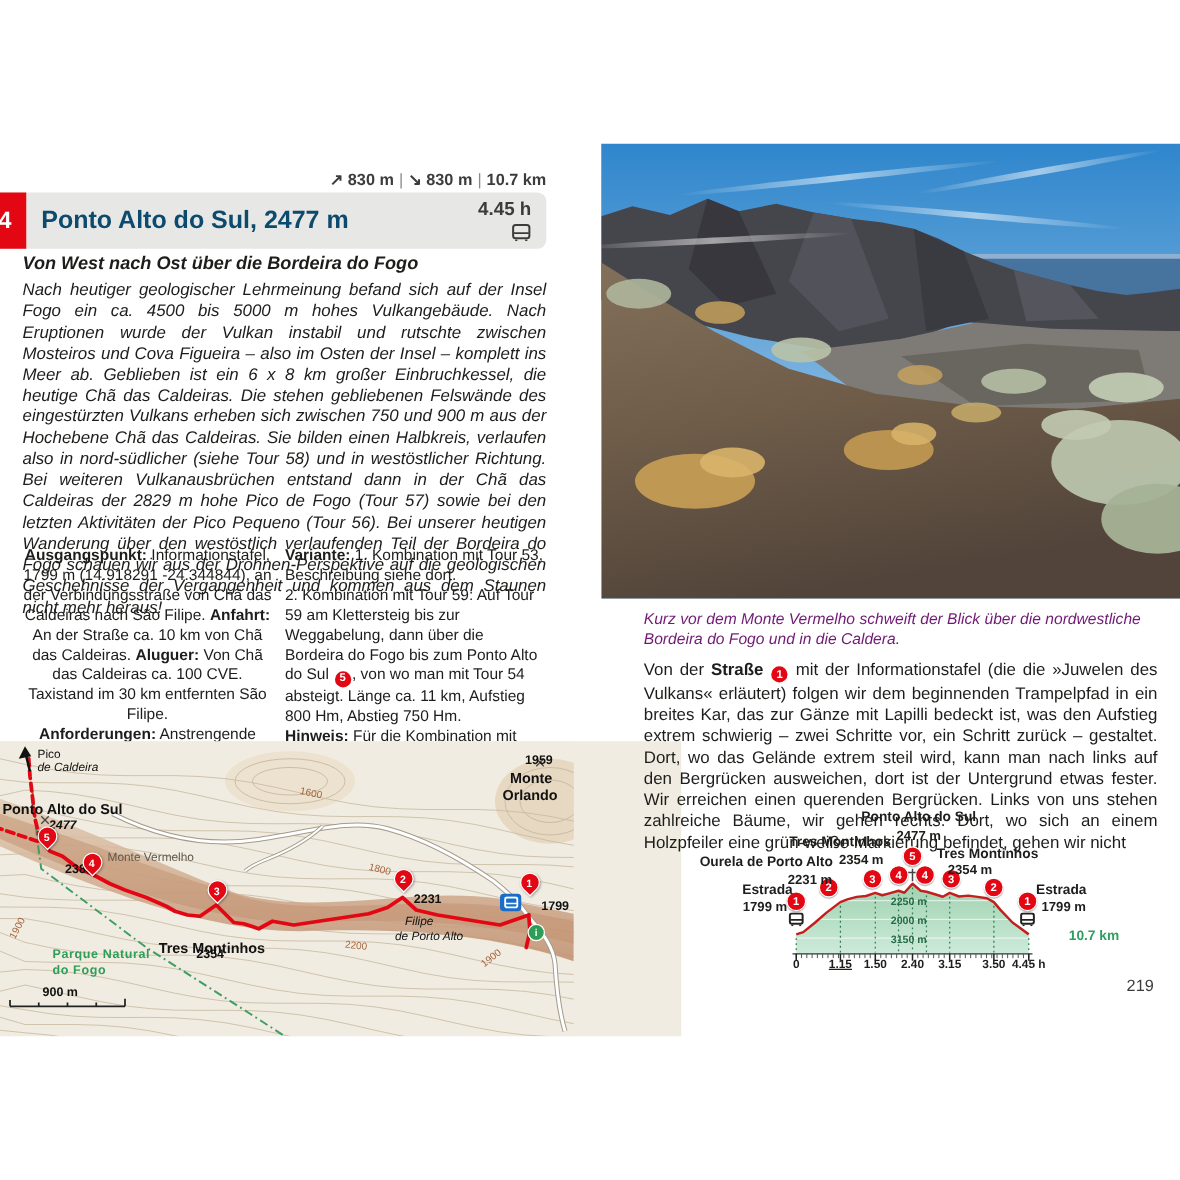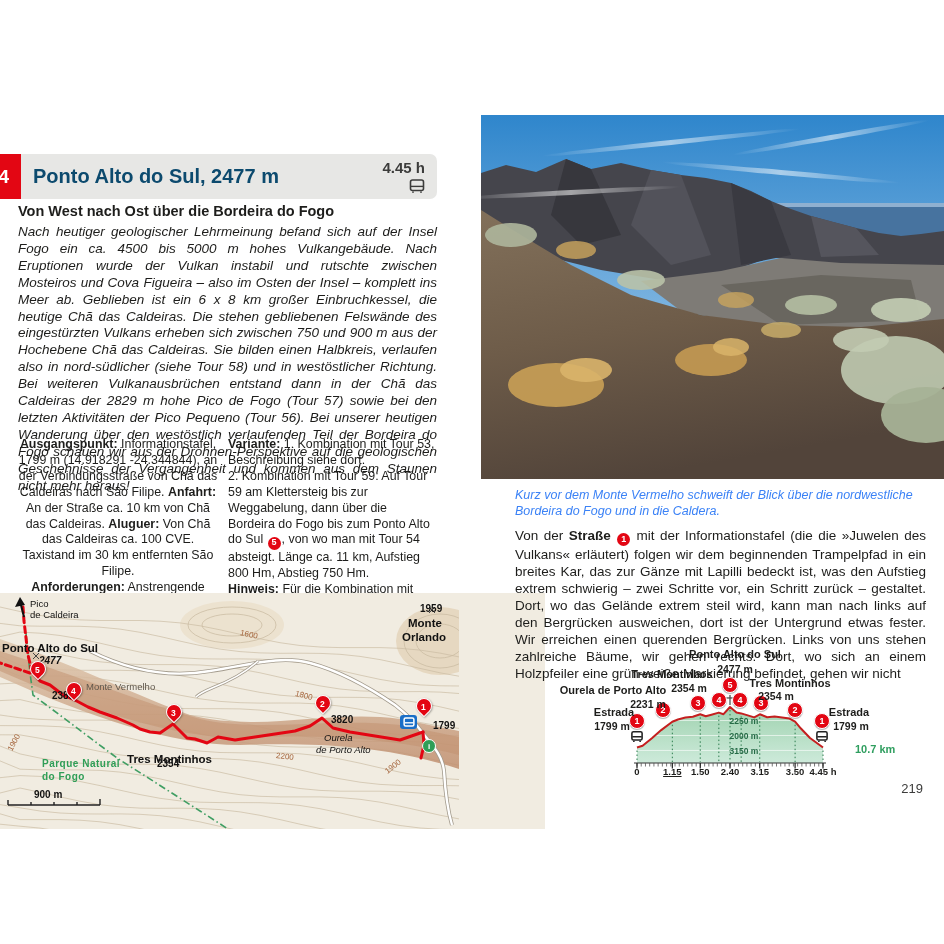--- a/index.html
+++ b/index.html
@@ -12,21 +12,21 @@
   #stats .sep{color:#8a8a88;font-weight:normal;padding:0 4px;}
   #stats .arr{font-weight:bold;}
   #headerbar{top:154px;left:0;width:437px;height:45px;background:#e7e7e5;border-radius:0 7px 7px 0;}
   #tourtab{top:0;left:0;width:21px;height:45px;background:#e30613;overflow:hidden;
            display:flex;align-items:center;}
   #tourtab span{color:#fff;font-weight:bold;font-size:19px;margin-left:-13px;letter-spacing:1px;}
   #title{left:33px;top:0;height:45px;line-height:45px;font-size:20px;font-weight:bold;color:#0c4a6e;}
   #duration{right:12px;top:5px;font-size:15px;font-weight:bold;color:#3c3c3b;}
   #headerbus{right:12px;top:25px;color:#3c3c3b;}
 
-  #subheading{top:203px;left:18px;width:419px;font-size:14.5px;font-weight:bold;}
+  #subheading{top:203px;left:18px;width:419px;font-size:14.5px;font-weight:bold;font-style:italic;}
   #intro{top:224px;left:18px;width:419px;font-size:13.5px;line-height:16.9px;
          font-style:italic;text-align:justify;}
   #infoblock{top:437px;left:18px;width:419px;display:flex;gap:10px;font-size:12.4px;line-height:15.9px;}
   #infoblock .col1{width:200px;text-align:center;}
   #infoblock .col2{width:209px;}
   .b{font-weight:bold;}
   .inline-marker{display:inline-flex;align-items:center;justify-content:center;width:13px;height:13px;
      border-radius:50%;background:#e30613;color:#fff;font-size:9px;font-weight:bold;vertical-align:-2px;margin:0 1px;}
 
   
@@ -43,41 +43,44 @@
        border-radius:50% 50% 50% 0;transform:rotate(-45deg);box-shadow:0 1px 2px rgba(0,0,0,.35);}
   .pin span{position:absolute;width:14px;height:14px;left:-1px;top:0px;display:flex;align-items:center;justify-content:center;
        transform:rotate(45deg);color:#fff;font-size:8.5px;font-weight:bold;}
   #mapbus{background:#1a6ec7;border-radius:3px;width:17px;height:14px;display:flex;align-items:center;justify-content:center;color:#fff;}
   #mapinfo{width:12px;height:12px;border-radius:50%;background:#2e9e57;border:1px solid #fff;color:#fff;
        font-size:8px;font-weight:bold;display:flex;align-items:center;justify-content:center;}
 
   
   #photo{top:115px;left:481px;width:463px;height:364px;overflow:hidden;background:linear-gradient(#2f86cc,#7db4e0 55%,#a9cbe8 62%);}
   .cloud{position:absolute;background:linear-gradient(90deg,rgba(255,255,255,0),rgba(255,255,255,.55),rgba(255,255,255,0));height:5px;border-radius:50%;}
-  #caption{top:488px;left:515px;width:410px;font-size:12.5px;line-height:15.6px;font-style:italic;color:#3b82f6;}
+  #caption{top:488px;left:515px;width:410px;font-size:12.5px;line-height:15.6px;font-style:italic;color:#701a75;}
   #bodytext{top:527px;left:515px;width:411px;font-size:13.5px;line-height:17px;text-align:justify;}
   #pagenum{top:781px;left:893px;width:30px;text-align:right;font-size:13px;color:#3c3c3b;}
 
   
   #profile{top:648px;left:558px;width:386px;height:150px;}
   .pf-lab{position:absolute;font-size:11px;font-weight:bold;color:#1d1d1b;white-space:nowrap;transform:translateX(-50%);}
   .pf-elev{font-weight:bold;font-size:10.5px;}
-  .pf-grid{position:absolute;font-size:8.5px;color:#256b46;transform:translateX(-50%);font-weight:bold;margin-left:17px;}
+  .pf-grid{position:absolute;font-size:8.5px;color:#256b46;transform:translateX(-50%);font-weight:bold;}
   .pf-tick{position:absolute;font-size:9.5px;color:#1d1d1b;transform:translateX(-50%);font-weight:bold;}
   .pf-km{position:absolute;font-size:11px;font-weight:bold;color:#2f9e5f;white-space:nowrap;}
   .pf-mk{position:absolute;width:14px;height:14px;border-radius:50%;background:#e30613;border:1.5px solid #fff;
         color:#fff;font-size:9px;font-weight:bold;display:flex;align-items:center;justify-content:center;
         transform:translate(-50%,-50%);box-shadow:0 1px 1px rgba(0,0,0,.3);}
   .pf-bus{position:absolute;transform:translate(-50%,-50%);color:#222;}
 </style>
 </head>
 <body>
 
 <div id="page">
 
+  <div id="stats" class="abs">
+    <span class="arr">↗ </span><span>830 m</span><span class="sep">|</span><span class="arr">↘ </span><span>830 m</span><span class="sep">|</span><span>10.7 km</span>
+  </div>
 
   <div id="headerbar" class="abs">
     <div id="tourtab" class="abs">
       <span>54</span>
     </div>
     <div id="title" class="abs">Ponto Alto do Sul, 2477 m</div>
     <div id="duration" class="abs">4.45 h</div>
     <div id="headerbus" class="abs">
       <svg width="16" height="14" viewBox="0 0 16 14">
           <rect x="1.5" y="1" width="13" height="10.5" rx="2" fill="none" stroke="currentColor" stroke-width="1.6"></rect>
@@ -156,33 +159,33 @@
       </g>
       <g stroke="#444" stroke-width="1">
         <line x1="33" y1="60" x2="39" y2="66"></line>
           <line x1="39" y1="60" x2="33" y2="66"></line>
         <line x1="429" y1="14" x2="435" y2="20"></line>
           <line x1="435" y1="14" x2="429" y2="20"></line>
       </g>
     </svg>
     <div id="maplabels">
         <div class="ml " style="left: 30px; top: 5px;">Pico</div>
-        <div class="ml " style="left: 30px; top: 16px;">de Caldeira</div>
+        <div class="ml " style="left: 30px; top: 16px; font-style: italic;">de Caldeira</div>
         <div class="ml mlb2" style="left: 2px; top: 49px;">Ponto Alto do Sul</div>
         <div class="ml mlb mli" style="left: 39px; top: 62px;">2477</div>
         <div class="ml mgray" style="left: 86px; top: 88px;">Monte Vermelho</div>
         <div class="ml mlb" style="left: 52px; top: 97px;">2383</div>
         <div class="ml mlb" style="left: 157px; top: 149px; margin-top: 16px;">2354</div>
         <div class="ml mlb2" style="left: 127px; top: 160px;">Tres Montinhos</div>
         <div class="ml mgreen" style="left: 42px; top: 165px;">Parque Natural</div>
         <div class="ml mgreen" style="left: 42px; top: 178px;">do Fogo</div>
         <div class="ml mlb" style="left: 34px; top: 196px;">900 m</div>
-        <div class="ml mit" style="left: 324px; top: 139px;">Ourela</div>
+        <div class="ml mit" style="left: 324px; top: 139px;">Filipe</div>
         <div class="ml mit" style="left: 316px; top: 151px;">de Porto Alto</div>
-        <div class="ml mlb" style="left: 331px; top: 121px;">3820</div>
+        <div class="ml mlb" style="left: 331px; top: 121px;">2231</div>
         <div class="ml mlb" style="left: 433px; top: 127px;">1799</div>
         <div class="ml mlb" style="left: 420px; top: 10px;">1959</div>
         <div class="ml mlb2" style="left: 408px; top: 24px;">Monte</div>
         <div class="ml mlb2" style="left: 402px; top: 38px;">Orlando</div>
         <div class="ml mctr" style="left: 5px; top: 145px; transform: rotate(-62deg);">1900</div>
         <div class="ml mctr" style="left: 240px; top: 37px; transform: rotate(12deg);">1600</div>
         <div class="ml mctr" style="left: 295px; top: 98px; transform: rotate(14deg);">1800</div>
         <div class="ml mctr" style="left: 276px; top: 159px; transform: rotate(6deg);">2200</div>
         <div class="ml mctr" style="left: 384px; top: 169px; transform: rotate(-38deg);">1900</div>
         <div class="pin" style="left: 416px; top: 105px;">

